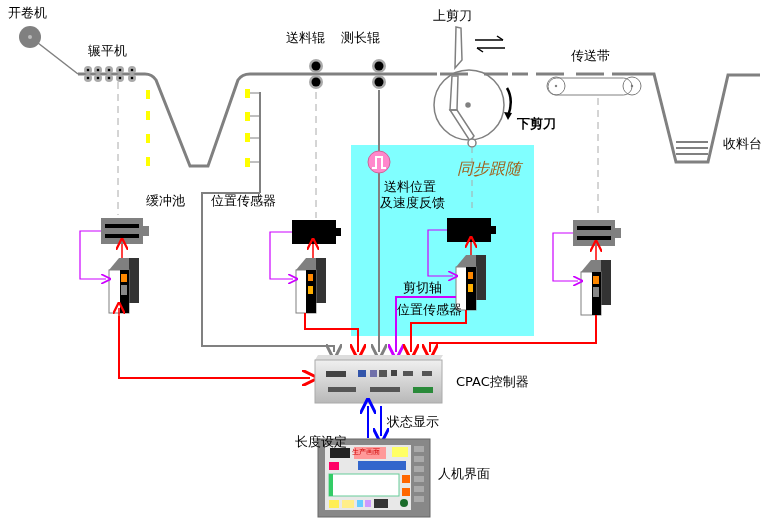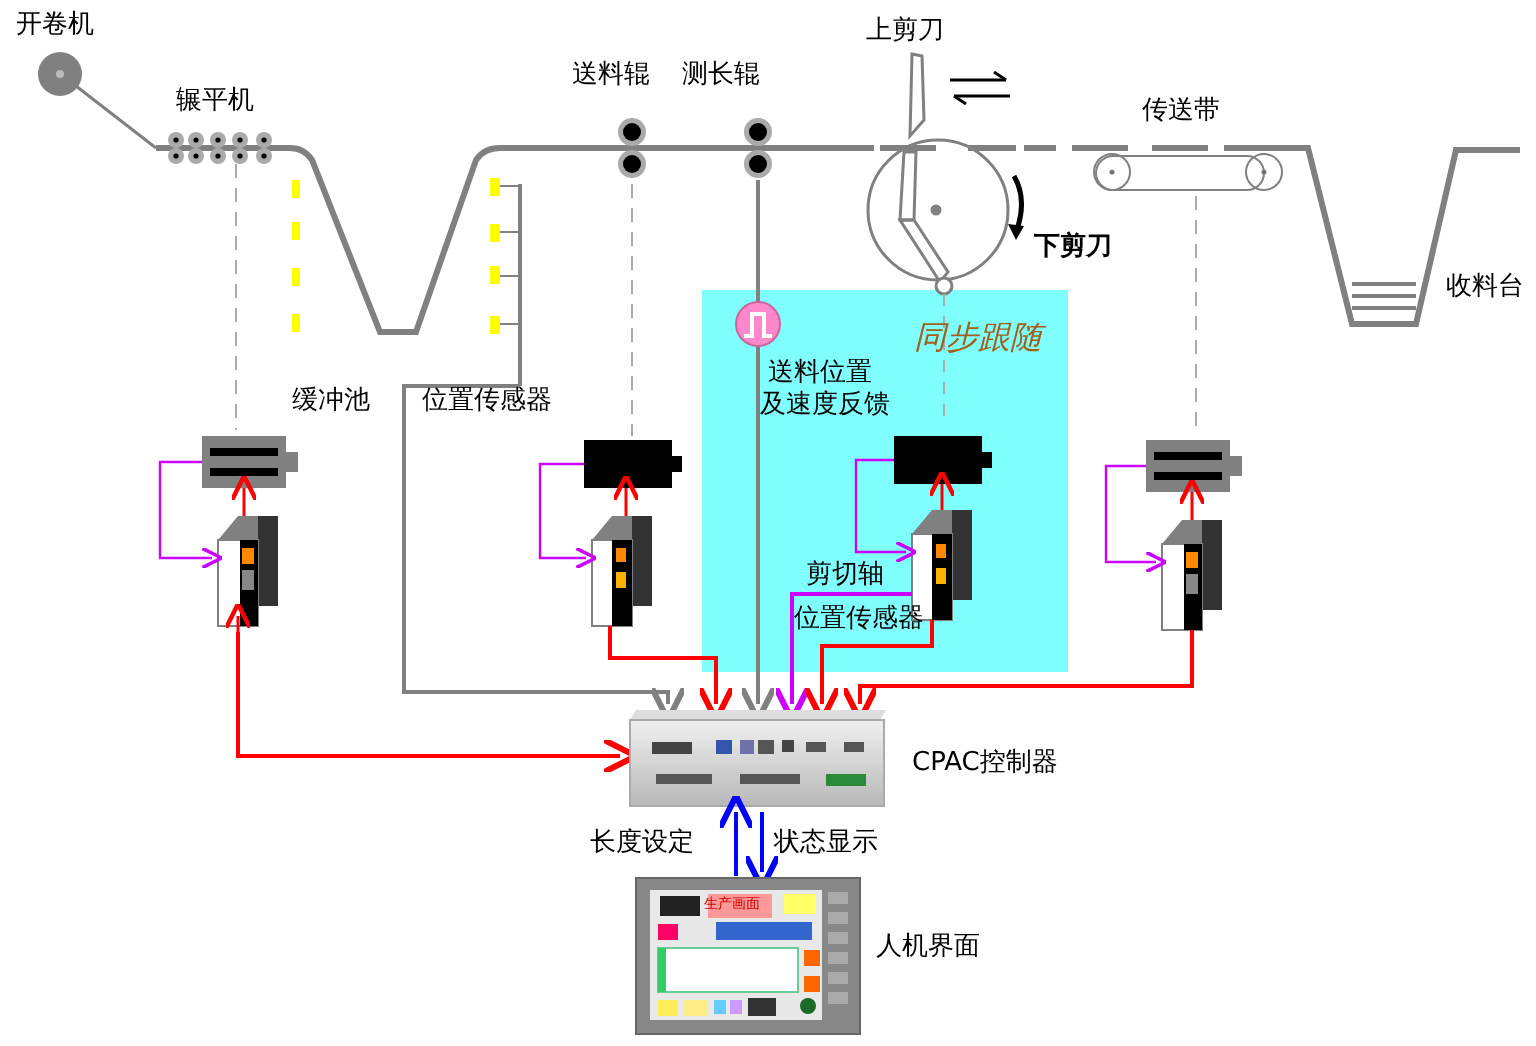--- a/index.html
+++ b/index.html
@@ -295,17 +295,17 @@
   <div class="lbl" style="left:571px;top:48px;">传送带</div>
   <div class="lbl" style="left:723px;top:136px;">收料台</div>
   <div class="lbl" style="left:146px;top:193px;">缓冲池</div>
   <div class="lbl" style="left:211px;top:193px;">位置传感器</div>
   <div class="sync" style="left:457px;top:159px;font-style:italic;">同步跟随</div>
   <div class="lbl" style="left:384px;top:179px;">送料位置</div>
   <div class="lbl" style="left:380px;top:195px;">及速度反馈</div>
   <div class="lbl" style="left:403px;top:280px;">剪切轴</div>
   <div class="lbl" style="left:397px;top:302px;">位置传感器</div>
   <div class="lbl" style="left:456px;top:374px;">CPAC控制器</div>
-  <div class="lbl" style="left:295px;top:414px;">长度设定</div>
+  <div class="lbl" style="left:295px;top:434px;">长度设定</div>
   <div class="lbl" style="left:387px;top:414px;">状态显示</div>
   <div class="lbl" style="left:438px;top:466px;">人机界面</div>
   <div class="lbl" style="left:352px;top:448px;font-size:7px;line-height:9px;color:#c00;">生产画面</div>
 </div>
 
 </body></html>

